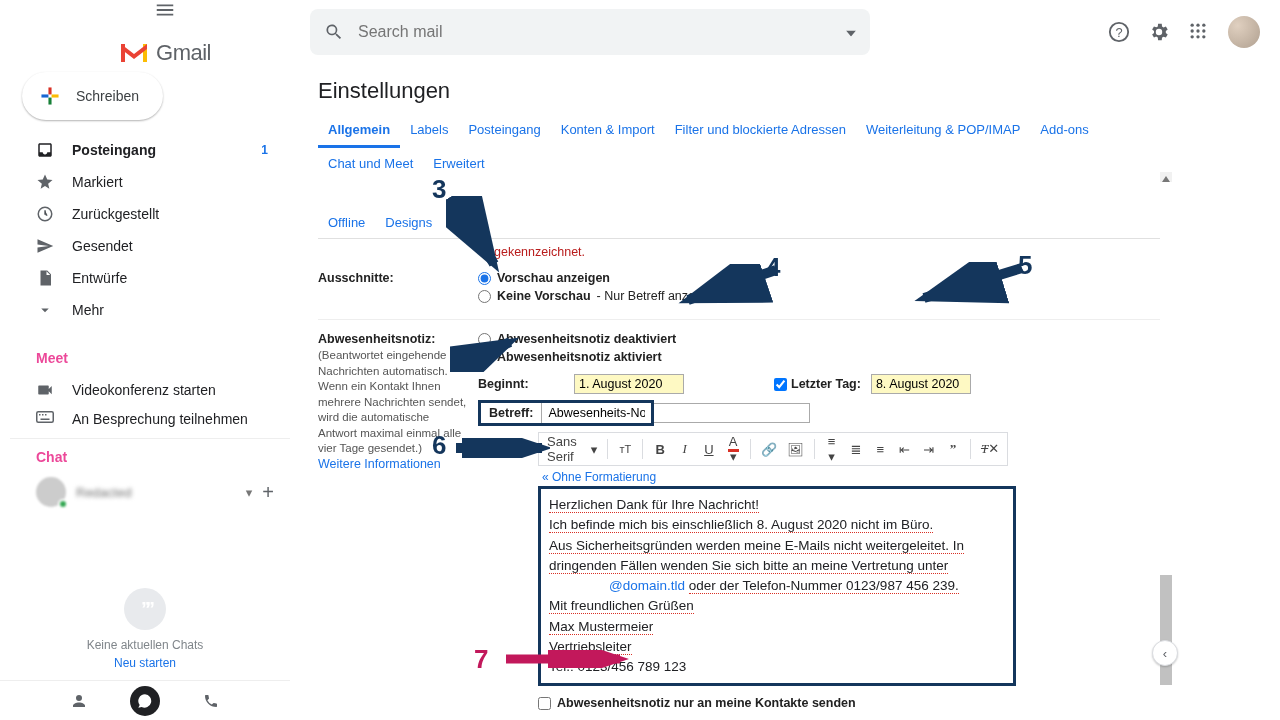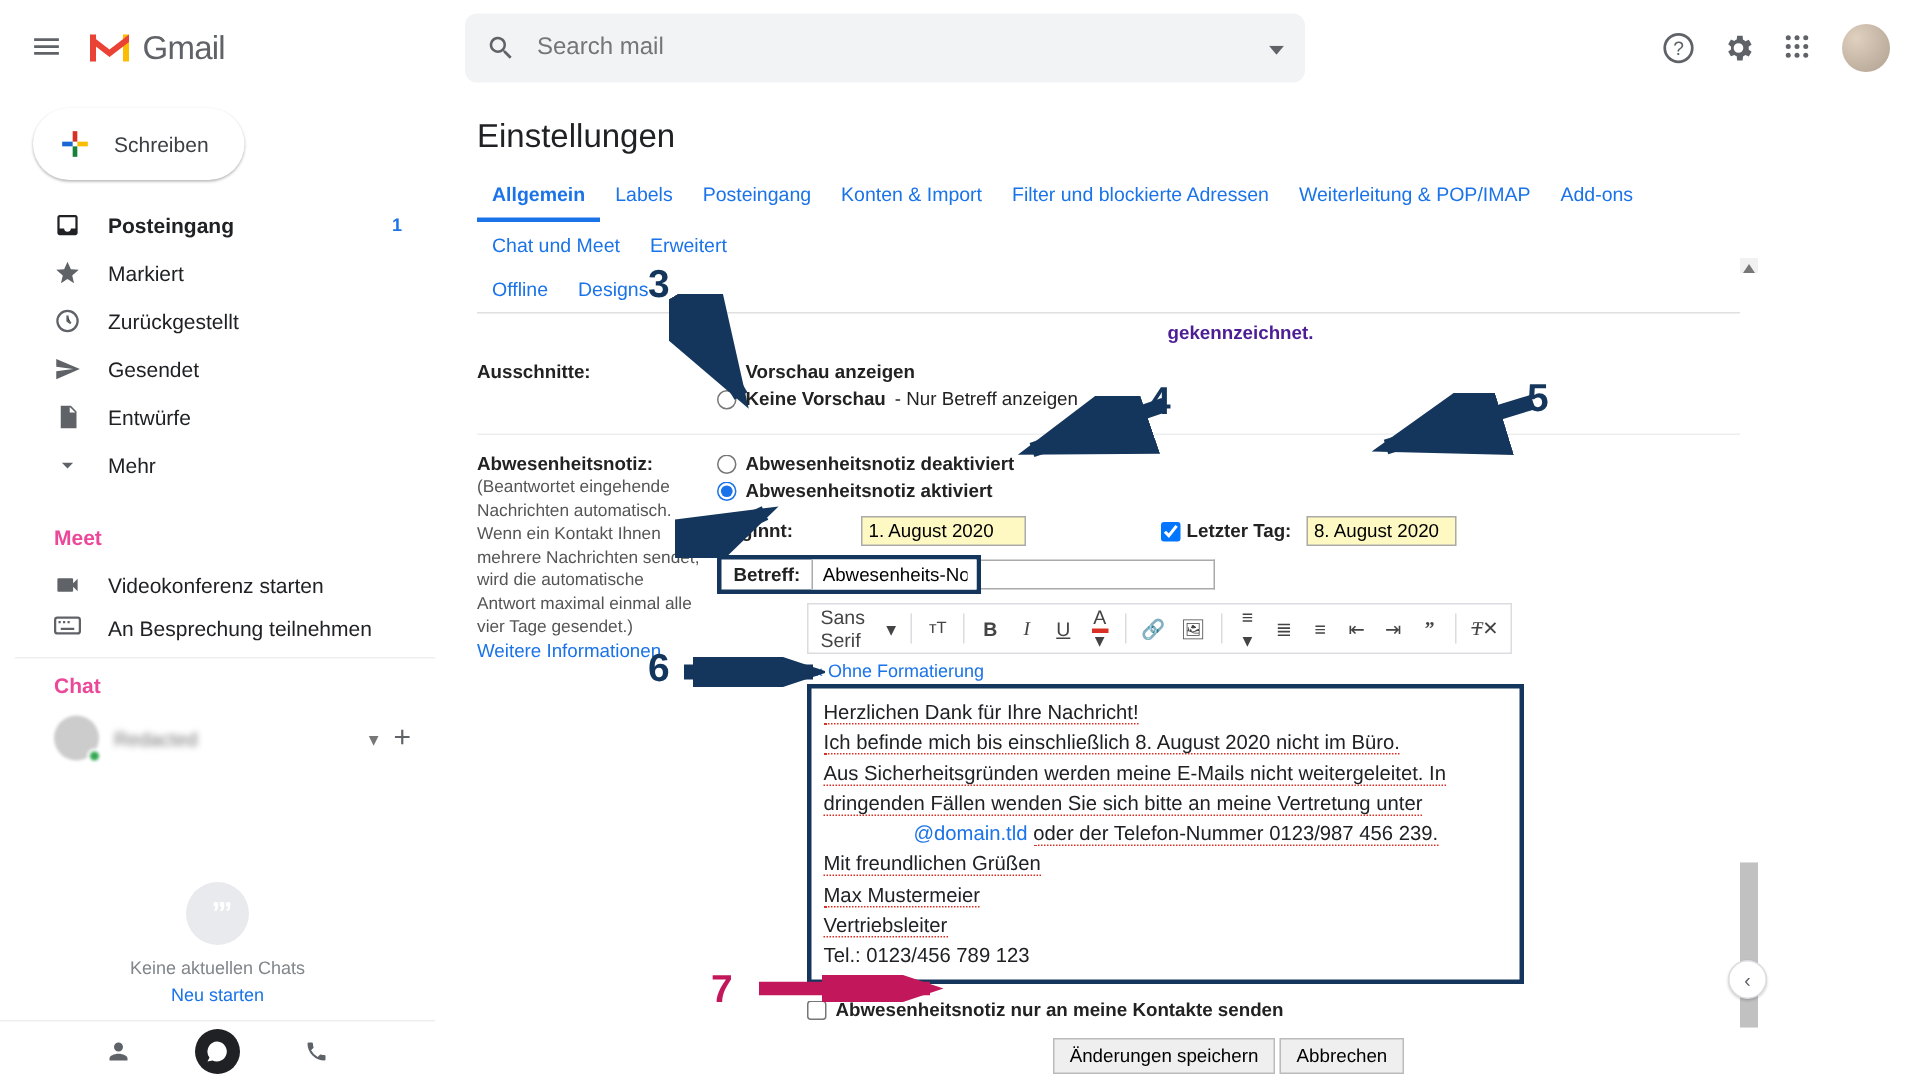--- a/index.html
+++ b/index.html
@@ -1,20 +1,20 @@
 <!DOCTYPE html>
 <html><head>
 <meta charset="utf-8">
 <style>
   * { box-sizing: border-box; margin: 0; padding: 0; font-family: Arial, 'Helvetica Neue', sans-serif; }
   body { background: #fff; font-size: 13px; color: #202124; }
   .frame { width: 1280px; height: 720px; margin: 0 auto; position: relative; background:#fff; overflow:hidden; }
   
   .header { position:absolute; left:0; top:0; right:0; height:64px; display:flex; align-items:center; padding:0 20px; }
-  .hdr-left { display:flex; align-items:center; width:290px; gap:16px; }
+  .hdr-left { display:flex; align-items:center; width:290px; gap:16px;flex-direction:column; }
   .menu-icon svg { width:22px; height:22px; }
   .logo { display:flex; align-items:center; gap:4px; }
   .logo-txt { font-size:22px; color:#5f6368; letter-spacing:-0.5px; margin-left:3px;}
   .search { flex:0 0 560px; height:46px; background:#f1f3f4; border-radius:8px; display:flex; align-items:center; padding:0 14px; position:relative; }
   .search input { border:none; background:transparent; flex:1; font-size:16px; color:#5f6368; outline:none; padding-left:14px;}
   .search-caret { position:absolute; right:14px; top:50%; transform:translateY(-50%); }
   .hdr-right { position:absolute; right:20px; top:0; height:64px; display:flex; align-items:center; gap:18px; }
   .hdr-right .ico { width:22px; height:22px; color:#5f6368; }
   .avatar { width:32px; height:32px; border-radius:50%; background: radial-gradient(circle at 30% 30%, #e0d0c0, #b0a090); }
   
@@ -38,21 +38,21 @@
   .hangouts a { color:#1a73e8; display:block; margin-top:4px; text-decoration:none; cursor:pointer;}
   .footer-icons { position:absolute; bottom:0; left:0; width:290px; height:40px; border-top:1px solid #eee; display:flex; align-items:center; justify-content:center; gap:36px; color:#5f6368; }
   .footer-icons .dot-sel { width:30px; height:30px; border-radius:50%; display:flex; align-items:center; justify-content:center; background:transparent; }
   .dot-sel.sel { background:#202124; color:#fff; }
   
   .main { position:absolute; left:318px; top:78px; right:120px; bottom:0; overflow:hidden; }
   .page-title { font-size:22px; color:#202124; margin-bottom:10px; }
   .tabs { display:flex; flex-wrap:wrap; gap:0; border-bottom:1px solid #e0e0e0; font-size:13px; }
   .tab { padding:8px 10px; color:#1a73e8; cursor:pointer; text-decoration:none; }
   .tab.active { color:#1a73e8; font-weight:700; border-bottom:3px solid #1a73e8; }
-  .tab.row2 { padding-top:6px; }
+  .tab.row2 { padding-top:6px;margin-top:30px; }
   .content { position:relative; margin-top:6px; font-size:12.5px; color:#222; }
   .section-row { display:flex; padding:12px 0; border-bottom:1px solid #eee; }
   .sec-label { width:160px; font-weight:700; font-size:12.5px; padding-right:8px; }
   .sec-label small { font-weight:400; display:block; color:#555; line-height:1.35; margin-top:2px; font-size:11.5px;}
   .sec-label a { color:#1a73e8; font-weight:400; text-decoration:none; cursor:pointer;}
   .sec-body { flex:1; }
   .radio-row { display:flex; align-items:center; gap:6px; margin-bottom:4px; }
   .radio-row input { accent-color:#1a73e8; }
   .radio-row b { font-weight:700; }
   .radio-row span { color:#222; }
@@ -279,21 +279,21 @@
       <a class="tab">Weiterleitung &amp; POP/IMAP</a>
       <a class="tab">Add-ons</a>
       <a class="tab">Chat und Meet</a>
       <a class="tab">Erweitert</a>
       <div style="width:100%"></div>
       <a class="tab row2">Offline</a>
       <a class="tab row2">Designs</a>
     </div>
 
     <div class="content">
-      <div style="text-align:center; padding-left:176px; color:#4c1d95; font-size:12.5px;font-weight:bold;">gekennzeichnet.</div>
+      <div style="text-align:left; padding-left:176px; color:#b91c1c; font-size:12.5px;">gekennzeichnet.</div>
 
       <div class="section-row">
         <div class="sec-label">Ausschnitte:</div>
         <div class="sec-body">
           <label class="radio-row">
             <input type="radio" name="snip" checked="" style="">
             <b>Vorschau anzeigen</b>
           </label>
           <label class="radio-row">
             <input type="radio" name="snip" style="">

